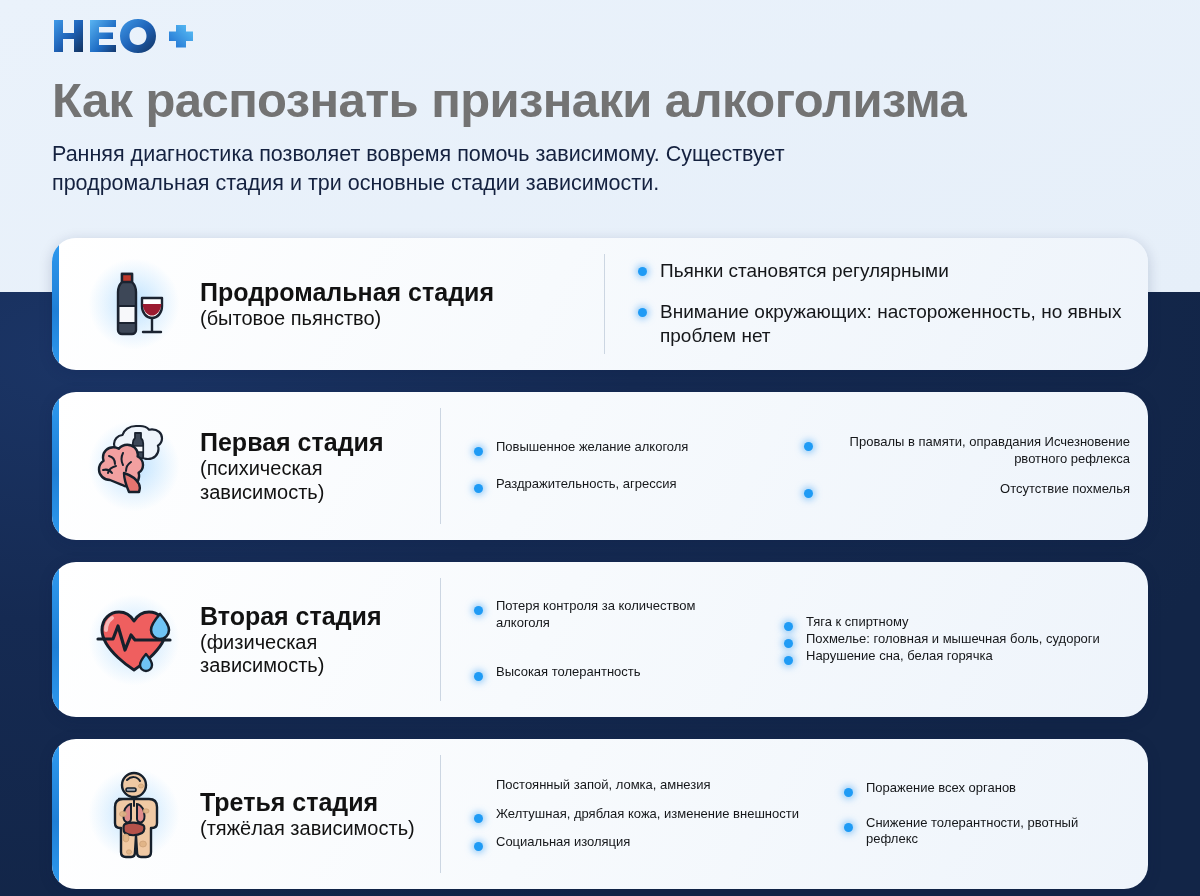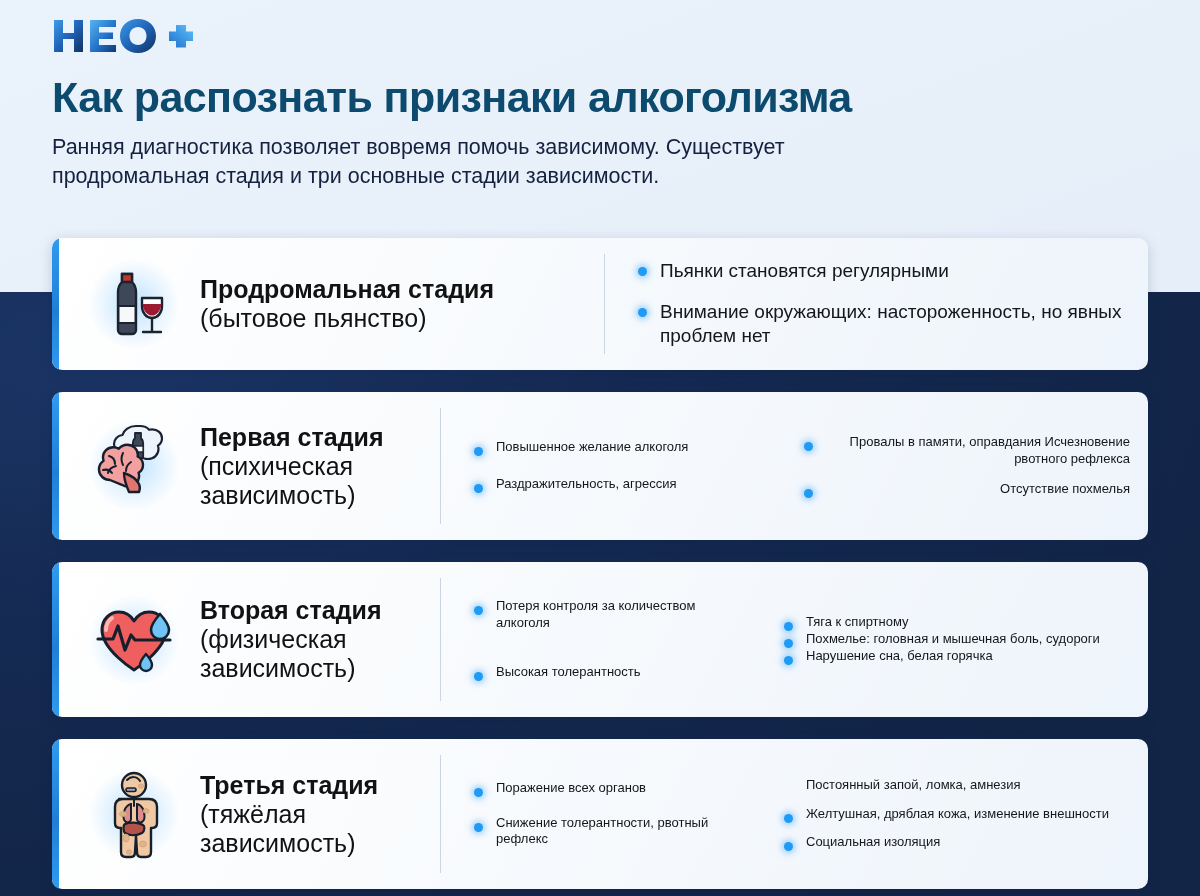--- a/index.html
+++ b/index.html
@@ -42,23 +42,23 @@
 
   .logo {
     display: flex;
     align-items: center;
     height: 44px;
     margin-bottom: 16px;
   }
   .logo svg { display: block; }
 
   .page-title {
-    font-size: 43px;
+    font-size: 49px;
     font-weight: 700;
-    color: #0c4a6e;
+    color: #737373;
     letter-spacing: -0.6px;
     line-height: 1.08;
     white-space: nowrap;
   }
 
   .page-subtitle {
     margin-top: 13px;
     font-size: 21.5px;
     line-height: 1.33;
     color: #14213f;
@@ -71,21 +71,21 @@
     position: absolute;
     left: 52px;
     top: 238px;
     width: 1096px;
     z-index: 4;
   }
 
   .card {
     position: relative;
     background: linear-gradient(118deg, #ffffff 0%, #f7fafd 45%, #eef4fb 100%);
-    border-radius: 10px;
+    border-radius: 24px;
     box-shadow: 0 3px 14px rgba(10, 30, 70, 0.18);
     display: flex;
     align-items: stretch;
     overflow: hidden;
     margin-bottom: 22px;
   }
   .card::before {
     content: "";
     position: absolute;
     left: 0; top: 0; bottom: 0;
@@ -135,21 +135,21 @@
     line-height: 1.16;
   }
   .card-title .t-main {
     display: block;
     font-size: 25px;
     font-weight: 700;
     color: #121212;
   }
   .card-title .t-sub {
     display: block;
-    font-size: 25px;
+    font-size: 20px;
     font-weight: 400;
     color: #121212;
   }
 
   
   .card-cols {
     flex: 1 1 auto;
     display: flex;
     align-items: center;
     position: relative;
@@ -376,25 +376,25 @@
           </g>
         </svg>
       </div>
       <div class="card-title">
         <span class="t-main">Третья стадия</span>
         <span class="t-sub">(тяжёлая зависимость)</span>
       </div>
     </div>
     <div class="card-cols">
       <div class="divider"></div>
-      <div class="bcol bcol-a">
-        <div class="bullet">Поражение всех органов</div>
-        <div class="bullet">Снижение толерантности, рвотный рефлекс</div>
-      </div>
       <div class="bcol bcol-b">
         <div class="bullet no-dot">Постоянный запой, ломка, амнезия</div>
         <div class="bullet">Желтушная, дряблая кожа, изменение внешности</div>
         <div class="bullet">Социальная изоляция</div>
       </div>
+      <div class="bcol bcol-a">
+        <div class="bullet">Поражение всех органов</div>
+        <div class="bullet">Снижение толерантности, рвотный рефлекс</div>
+      </div>
     </div>
   </div>
 
 </div>
 
 </body></html>

